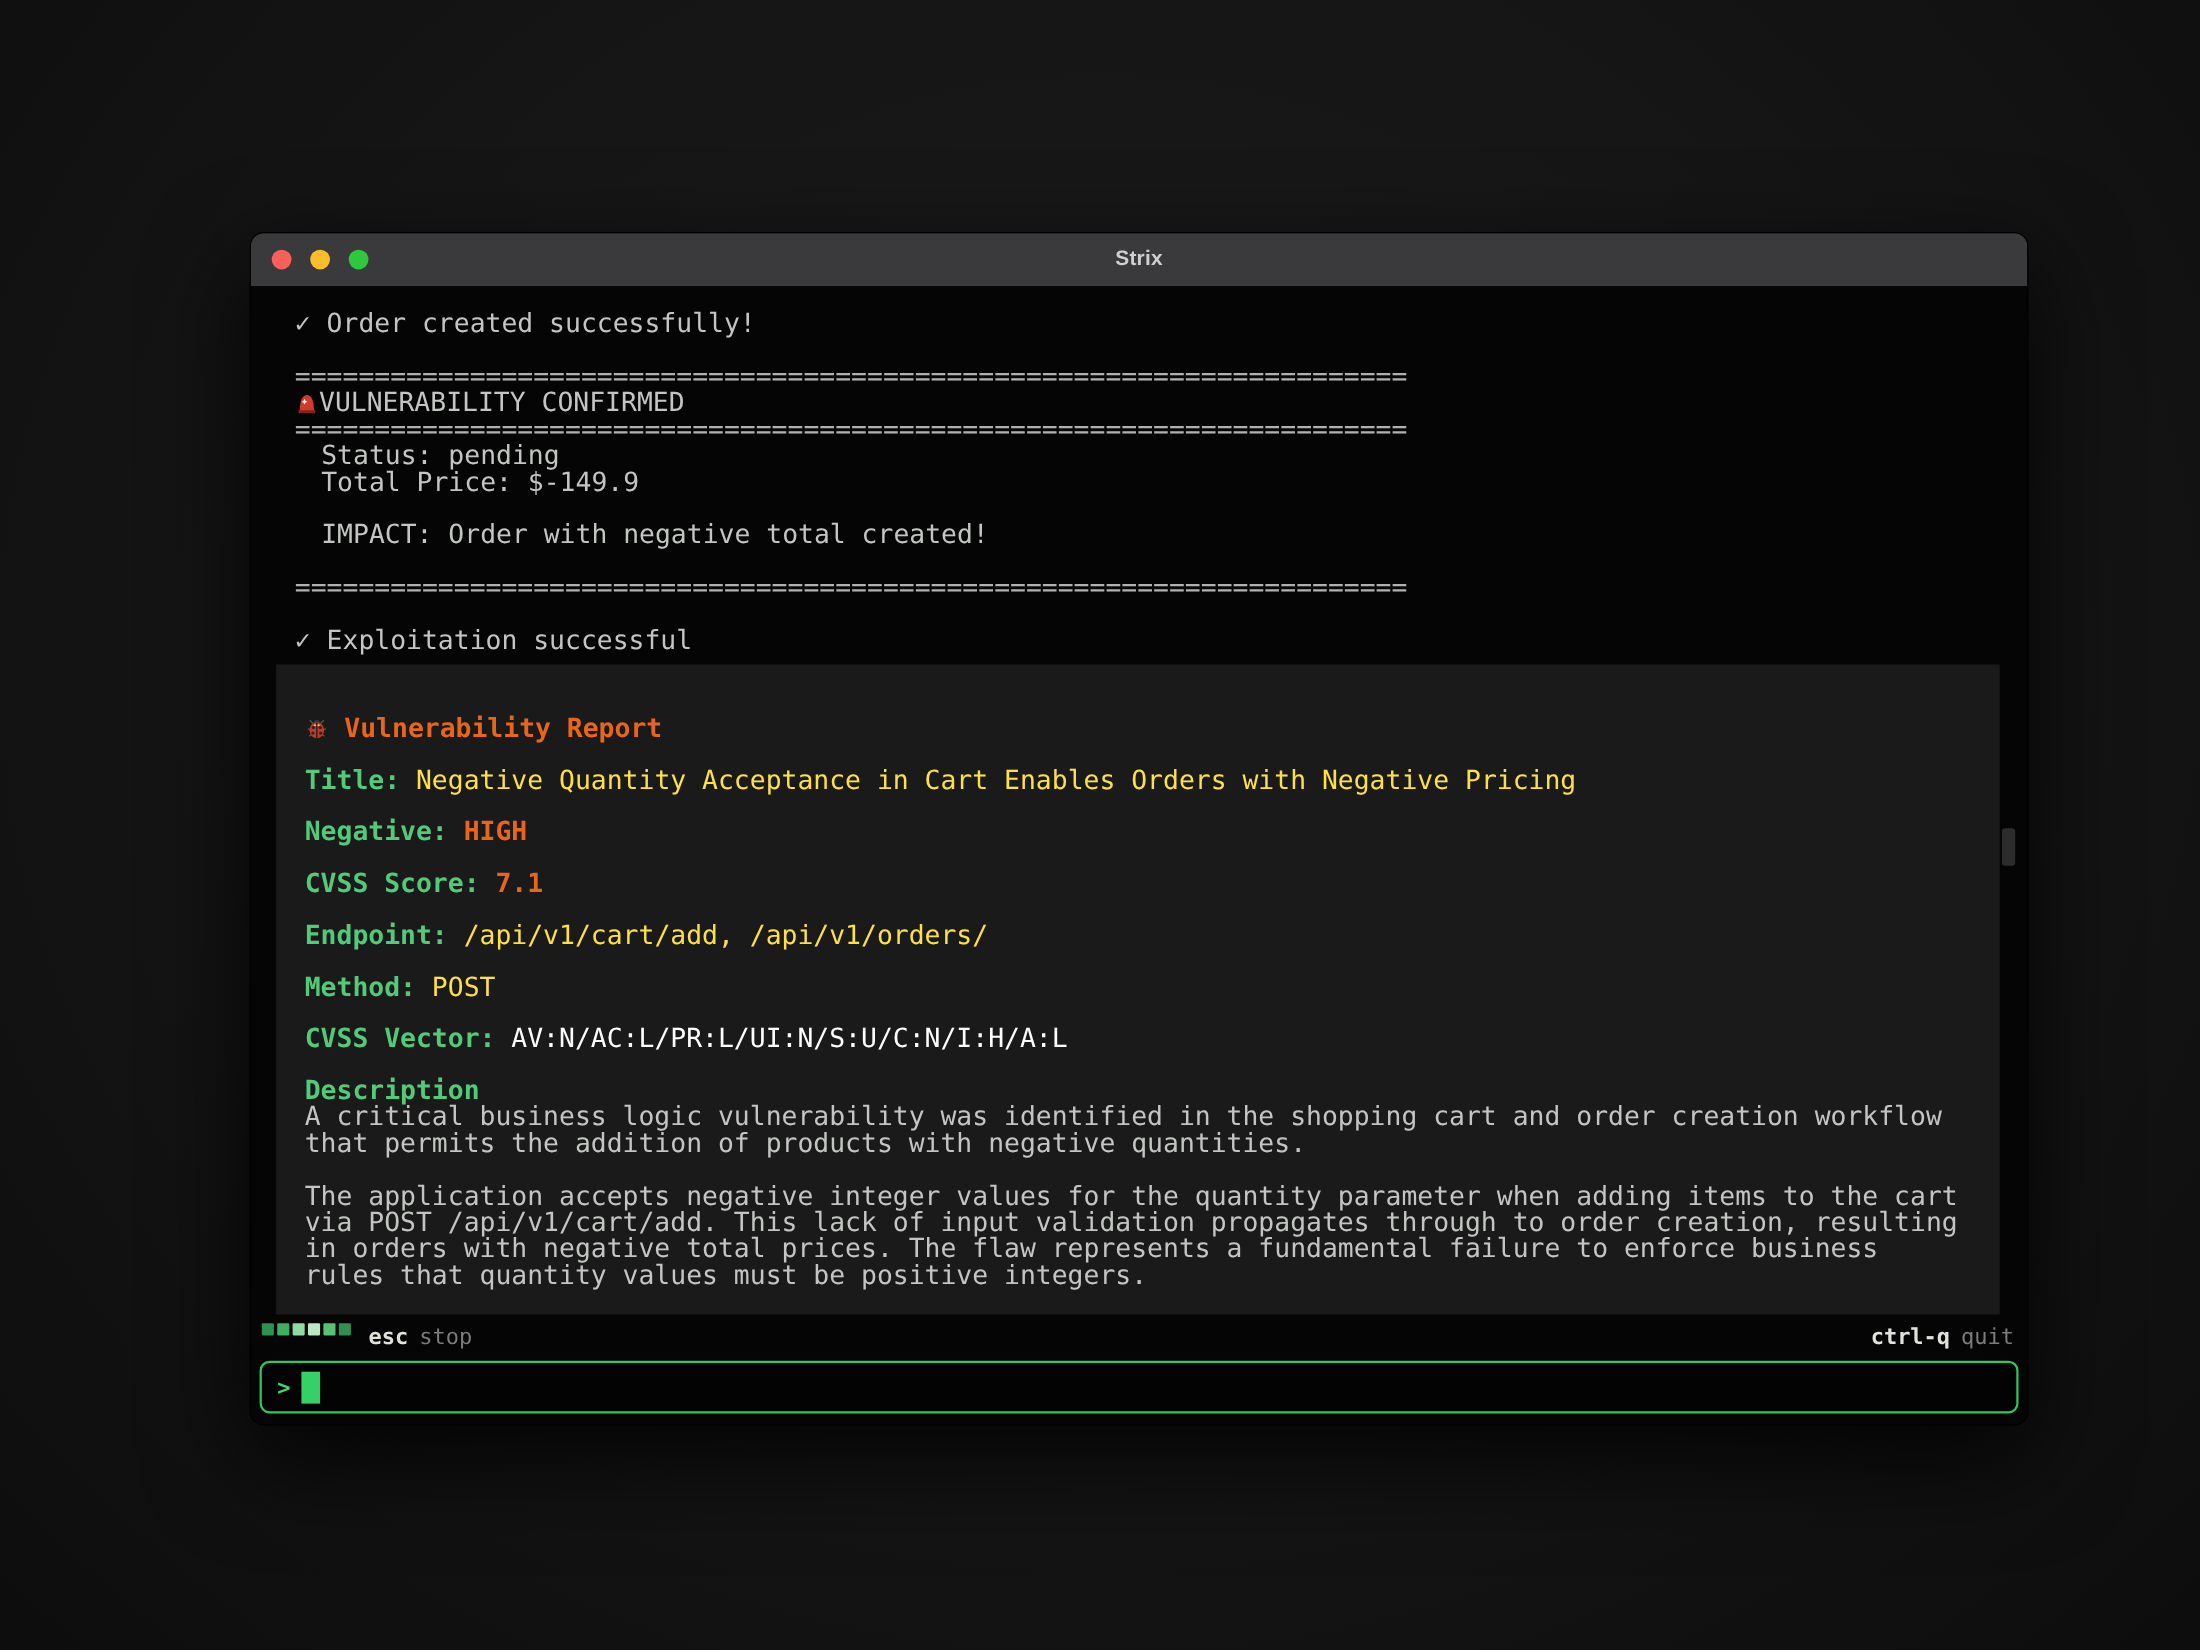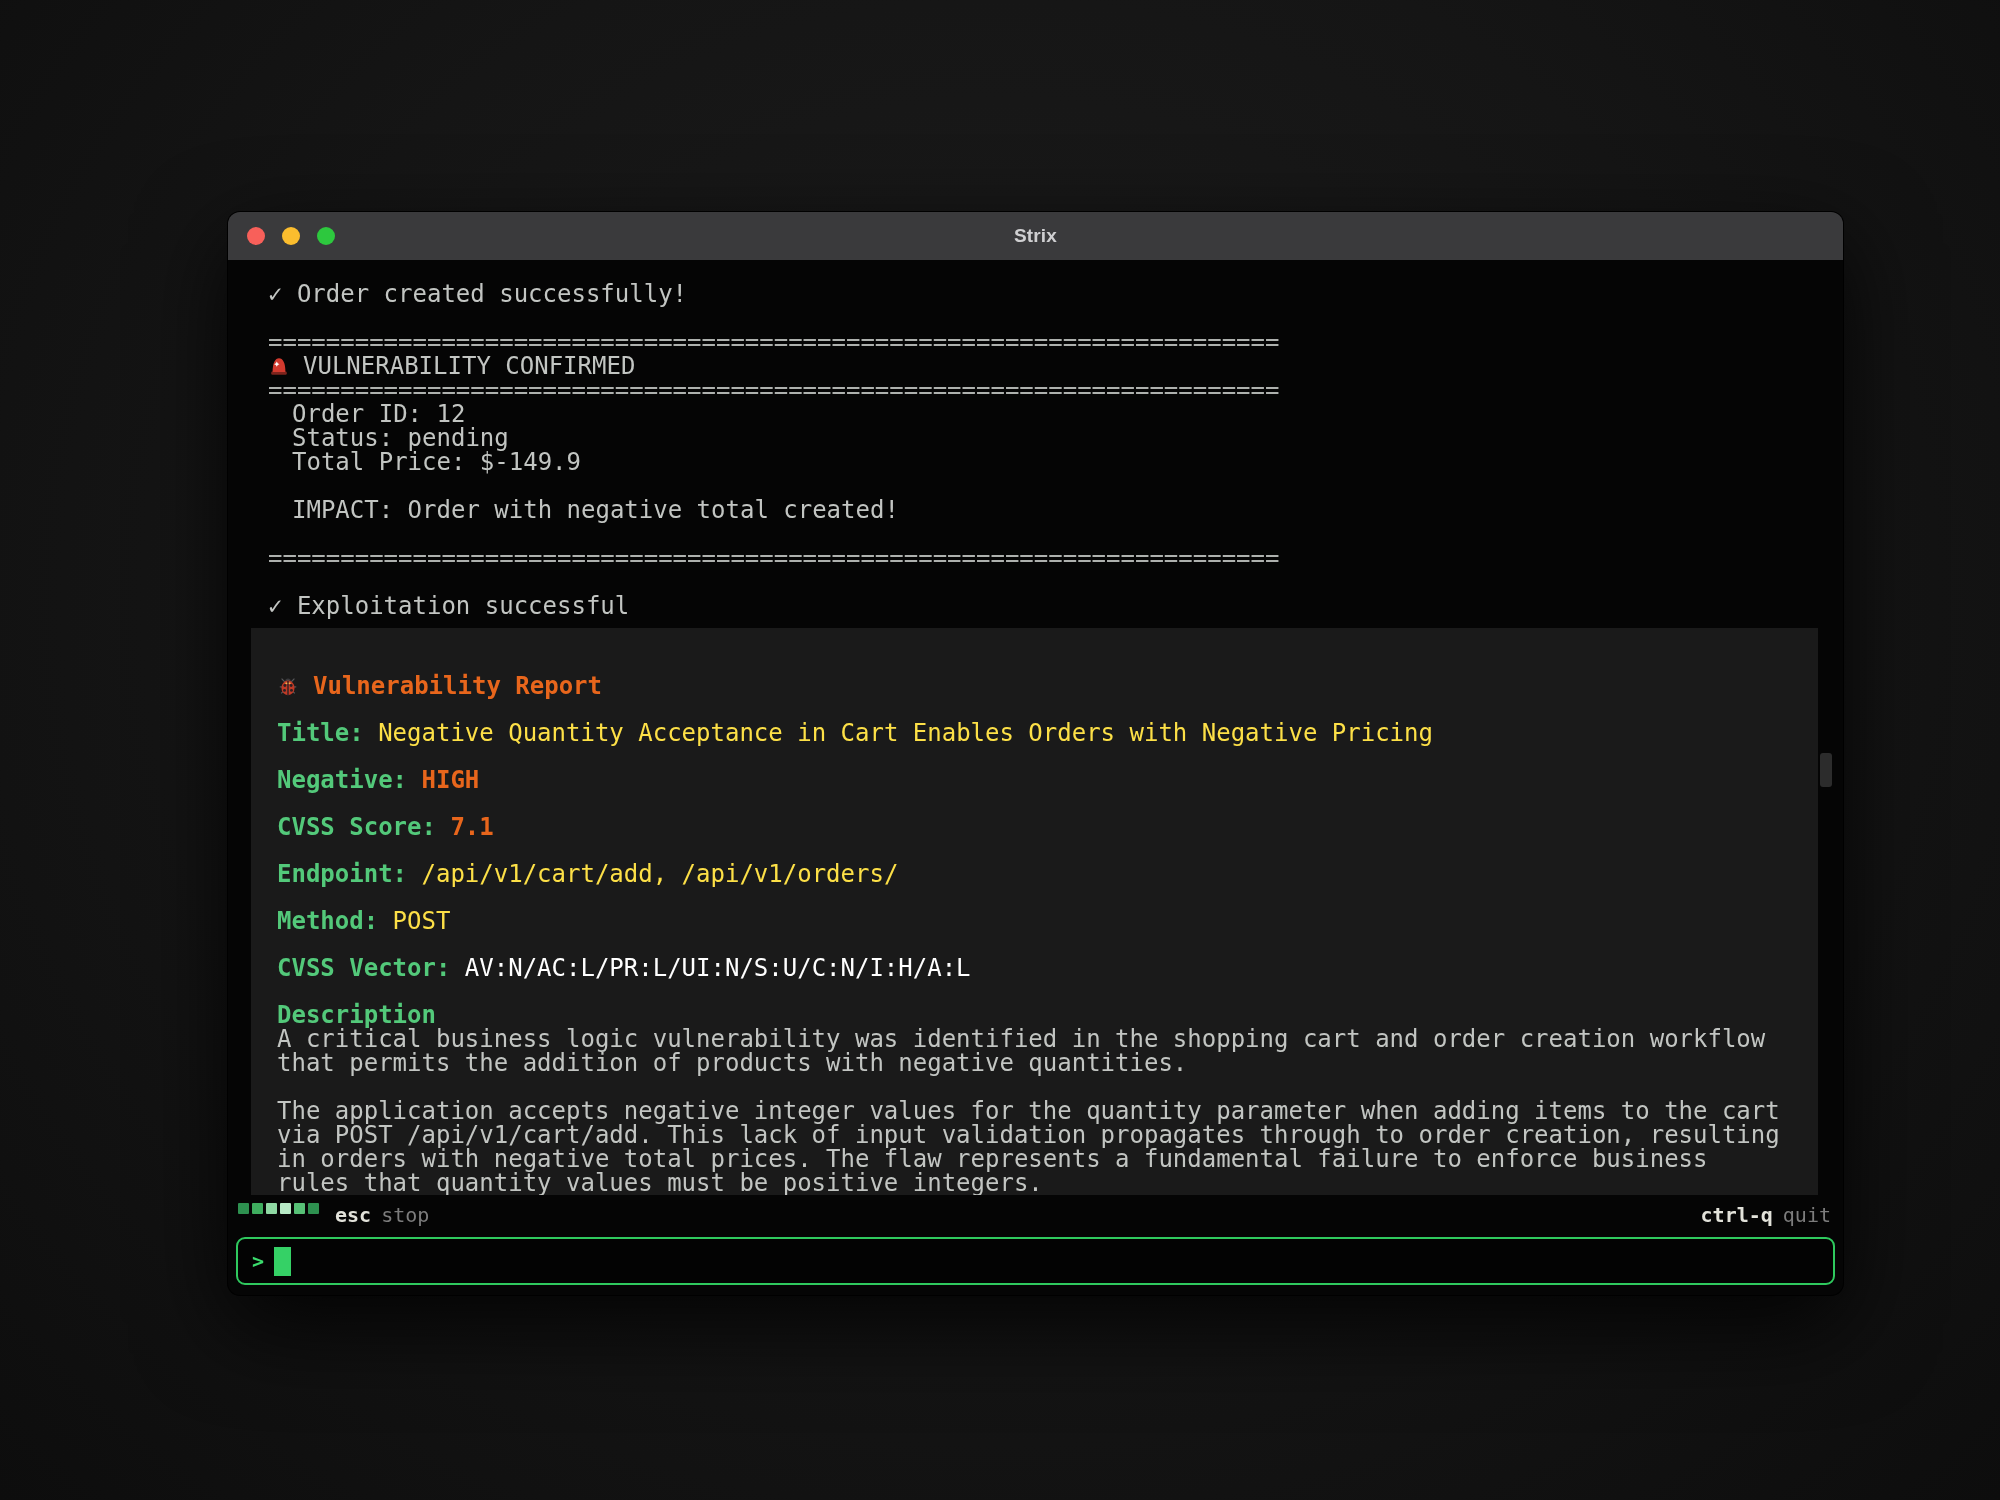--- a/index.html
+++ b/index.html
@@ -59,21 +59,21 @@
     padding: 22px 40px 0 40px;
     font-size: 24px;
     line-height: 24px;
     color: #c2c5c2;
     overflow: hidden;
   }
   .line { white-space: pre-wrap; }
   .mb1 { margin-bottom: 24px; }
   .indent { padding-left: 24px; }
   .sep { color: #aeb1ae; letter-spacing: 0; }
-  .icon-line { display: flex; align-items: flex-start; gap: 13px; }
+  .icon-line { display: flex; align-items: center; }
   .icon-line svg { flex: 0 0 auto; }
 
   
   .panel {
     margin: 10px -15px 0 -17px;
     background: #1a1a1a;
     padding: 46px 26px 30px 26px;
   }
   .panel-header {
     display: flex; align-items: center; gap: 14px;
@@ -153,21 +153,20 @@
       <svg width="22" height="22" viewBox="0 0 24 24">
         <rect x="3.5" y="19" width="17" height="3.6" rx="1.4" fill="#7e241d"></rect>
         <path d="M5 19.5 C5 9.5 7.8 4.5 12 4.5 C16.2 4.5 19 9.5 19 19.5 Z" fill="#d23a2e"></path>
         <path d="M9.6 8.2 l1 1.9 1.9 1 -1.9 1 -1 1.9 -1 -1.9 -1.9 -1 1.9 -1 Z" fill="#ffffff"></path>
       </svg>
       <span>VULNERABILITY CONFIRMED</span>
     </div>
 
     <div class="line sep">======================================================================</div>
 
-    <div class="line indent">Order ID: 12</div>
     <div class="line indent">Status: pending</div>
     <div class="line indent mb1">Total Price: $-149.9</div>
 
     <div class="line indent mb1">IMPACT: Order with negative total created!</div>
 
     <div class="line sep mb1">======================================================================</div>
 
     <div class="line">✓ Exploitation successful</div>
 
     <div class="panel">

